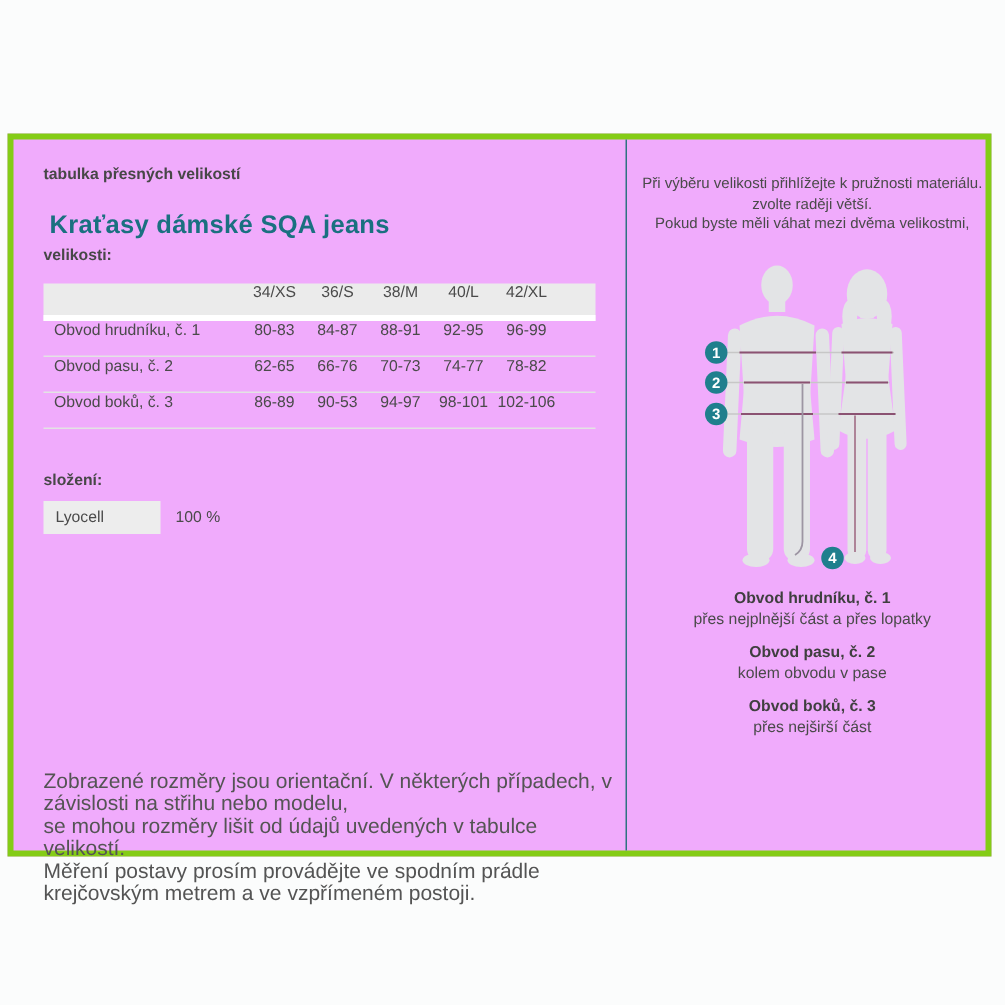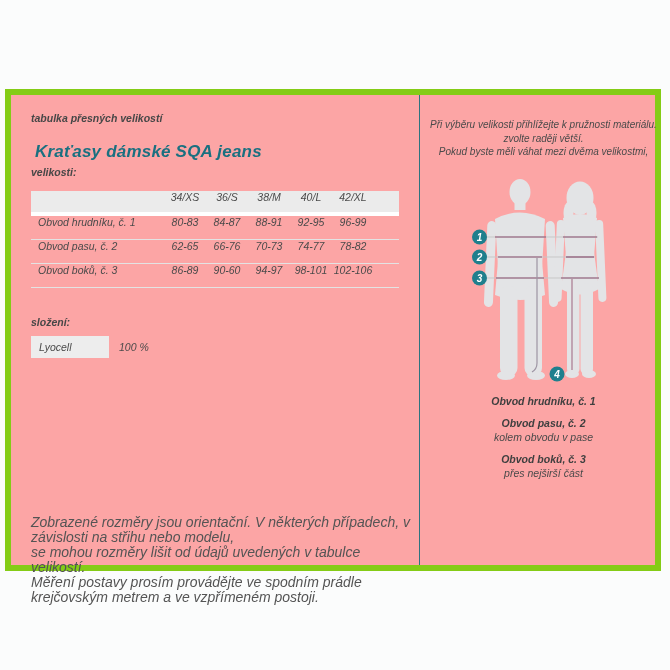--- a/index.html
+++ b/index.html
@@ -5,21 +5,21 @@
   html,body{margin:0;padding:0;}
   body{
     width:670px;height:670px;position:relative;overflow:hidden;
     background:#fbfcfc;
     font-family:"Liberation Sans", sans-serif;
     color:#4a4a4a;
     -webkit-font-smoothing:antialiased;
   }
   .sheet{
     position:absolute;left:5px;top:89px;width:656px;height:482px;
-    background:#fca5a5;border:6px solid #84cc16;box-sizing:border-box;font-style:italic;
+    background:#f0abfc;border:4px solid #84cc16;box-sizing:border-box;
   }
   .divider{
     position:absolute;left:408px;top:0;width:1px;height:100%;
     background:#2e7380;
   }
   
   .left-panel{position:absolute;left:0;top:0;width:408px;height:100%;}
   .eyebrow{
     position:absolute;left:20px;top:17px;font-size:10.5px;font-weight:700;color:#474747;
   }
@@ -95,21 +95,21 @@
         <div class="td label">Obvod pasu, č. 2</div>
         <div class="td val">62-65</div>
         <div class="td val">66-76</div>
         <div class="td val">70-73</div>
         <div class="td val">74-77</div>
         <div class="td val">78-82</div>
       </div>
       <div class="tr data">
         <div class="td label">Obvod boků, č. 3</div>
         <div class="td val">86-89</div>
-        <div class="td val">90-60</div>
+        <div class="td val">90-53</div>
         <div class="td val">94-97</div>
         <div class="td val">98-101</div>
         <div class="td val">102-106</div>
       </div>
     </div>
 
     <div class="sec-label comp-label">složení:</div>
     <div class="comp-row">
       <div class="chip">Lyocell</div>
       <div class="pct">100 %</div>
@@ -183,20 +183,21 @@
         <circle cx="473.5" cy="272" r="7.5" fill="#1f7f8d"></circle>
         <text x="473.5" y="275.5" text-anchor="middle" fill="#ffffff">3</text>
         <circle cx="551" cy="368" r="7.5" fill="#1f7f8d"></circle>
         <text x="551" y="371.5" text-anchor="middle" fill="#ffffff">4</text>
       </g>
     </svg>
 
     <div class="legend">
       <div class="legend-group">
         <div class="legend-title">Obvod hrudníku, č. 1</div>
+        <div class="legend-desc">přes nejplnější část a přes lopatky</div>
       </div>
       <div class="legend-group">
         <div class="legend-title">Obvod pasu, č. 2</div>
         <div class="legend-desc">kolem obvodu v pase</div>
       </div>
       <div class="legend-group">
         <div class="legend-title">Obvod boků, č. 3</div>
         <div class="legend-desc">přes nejširší část</div>
       </div>
     </div>

